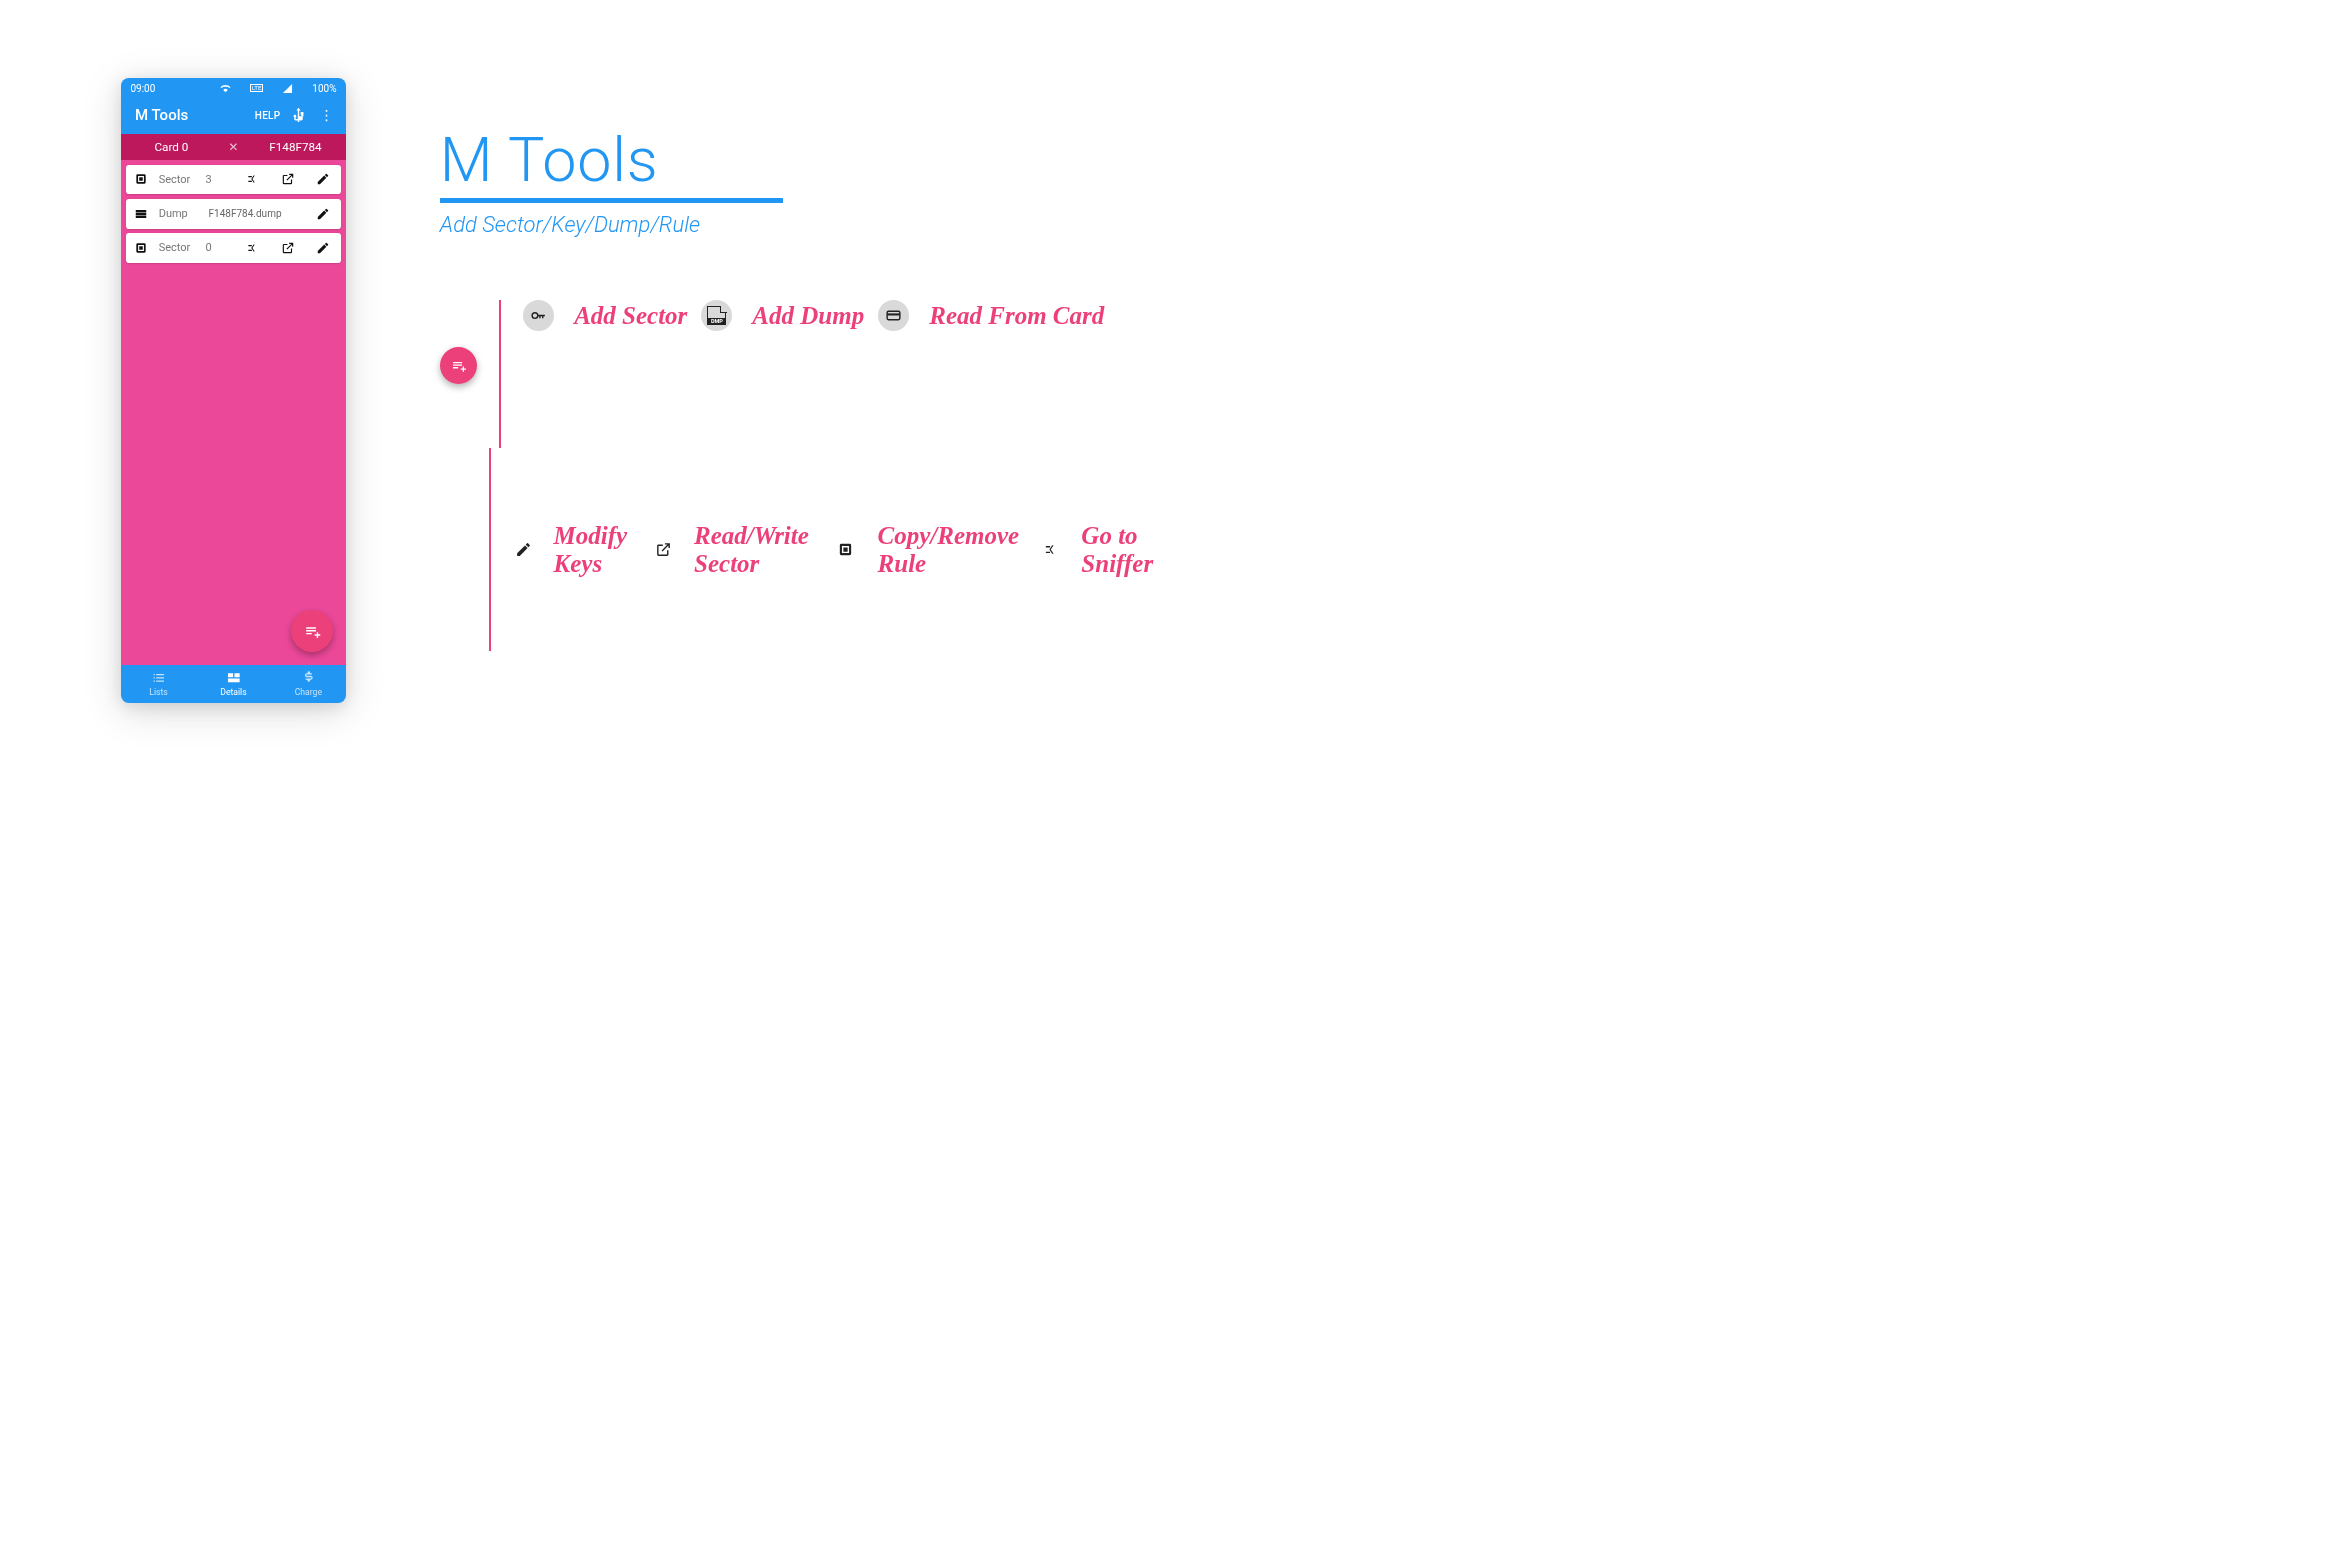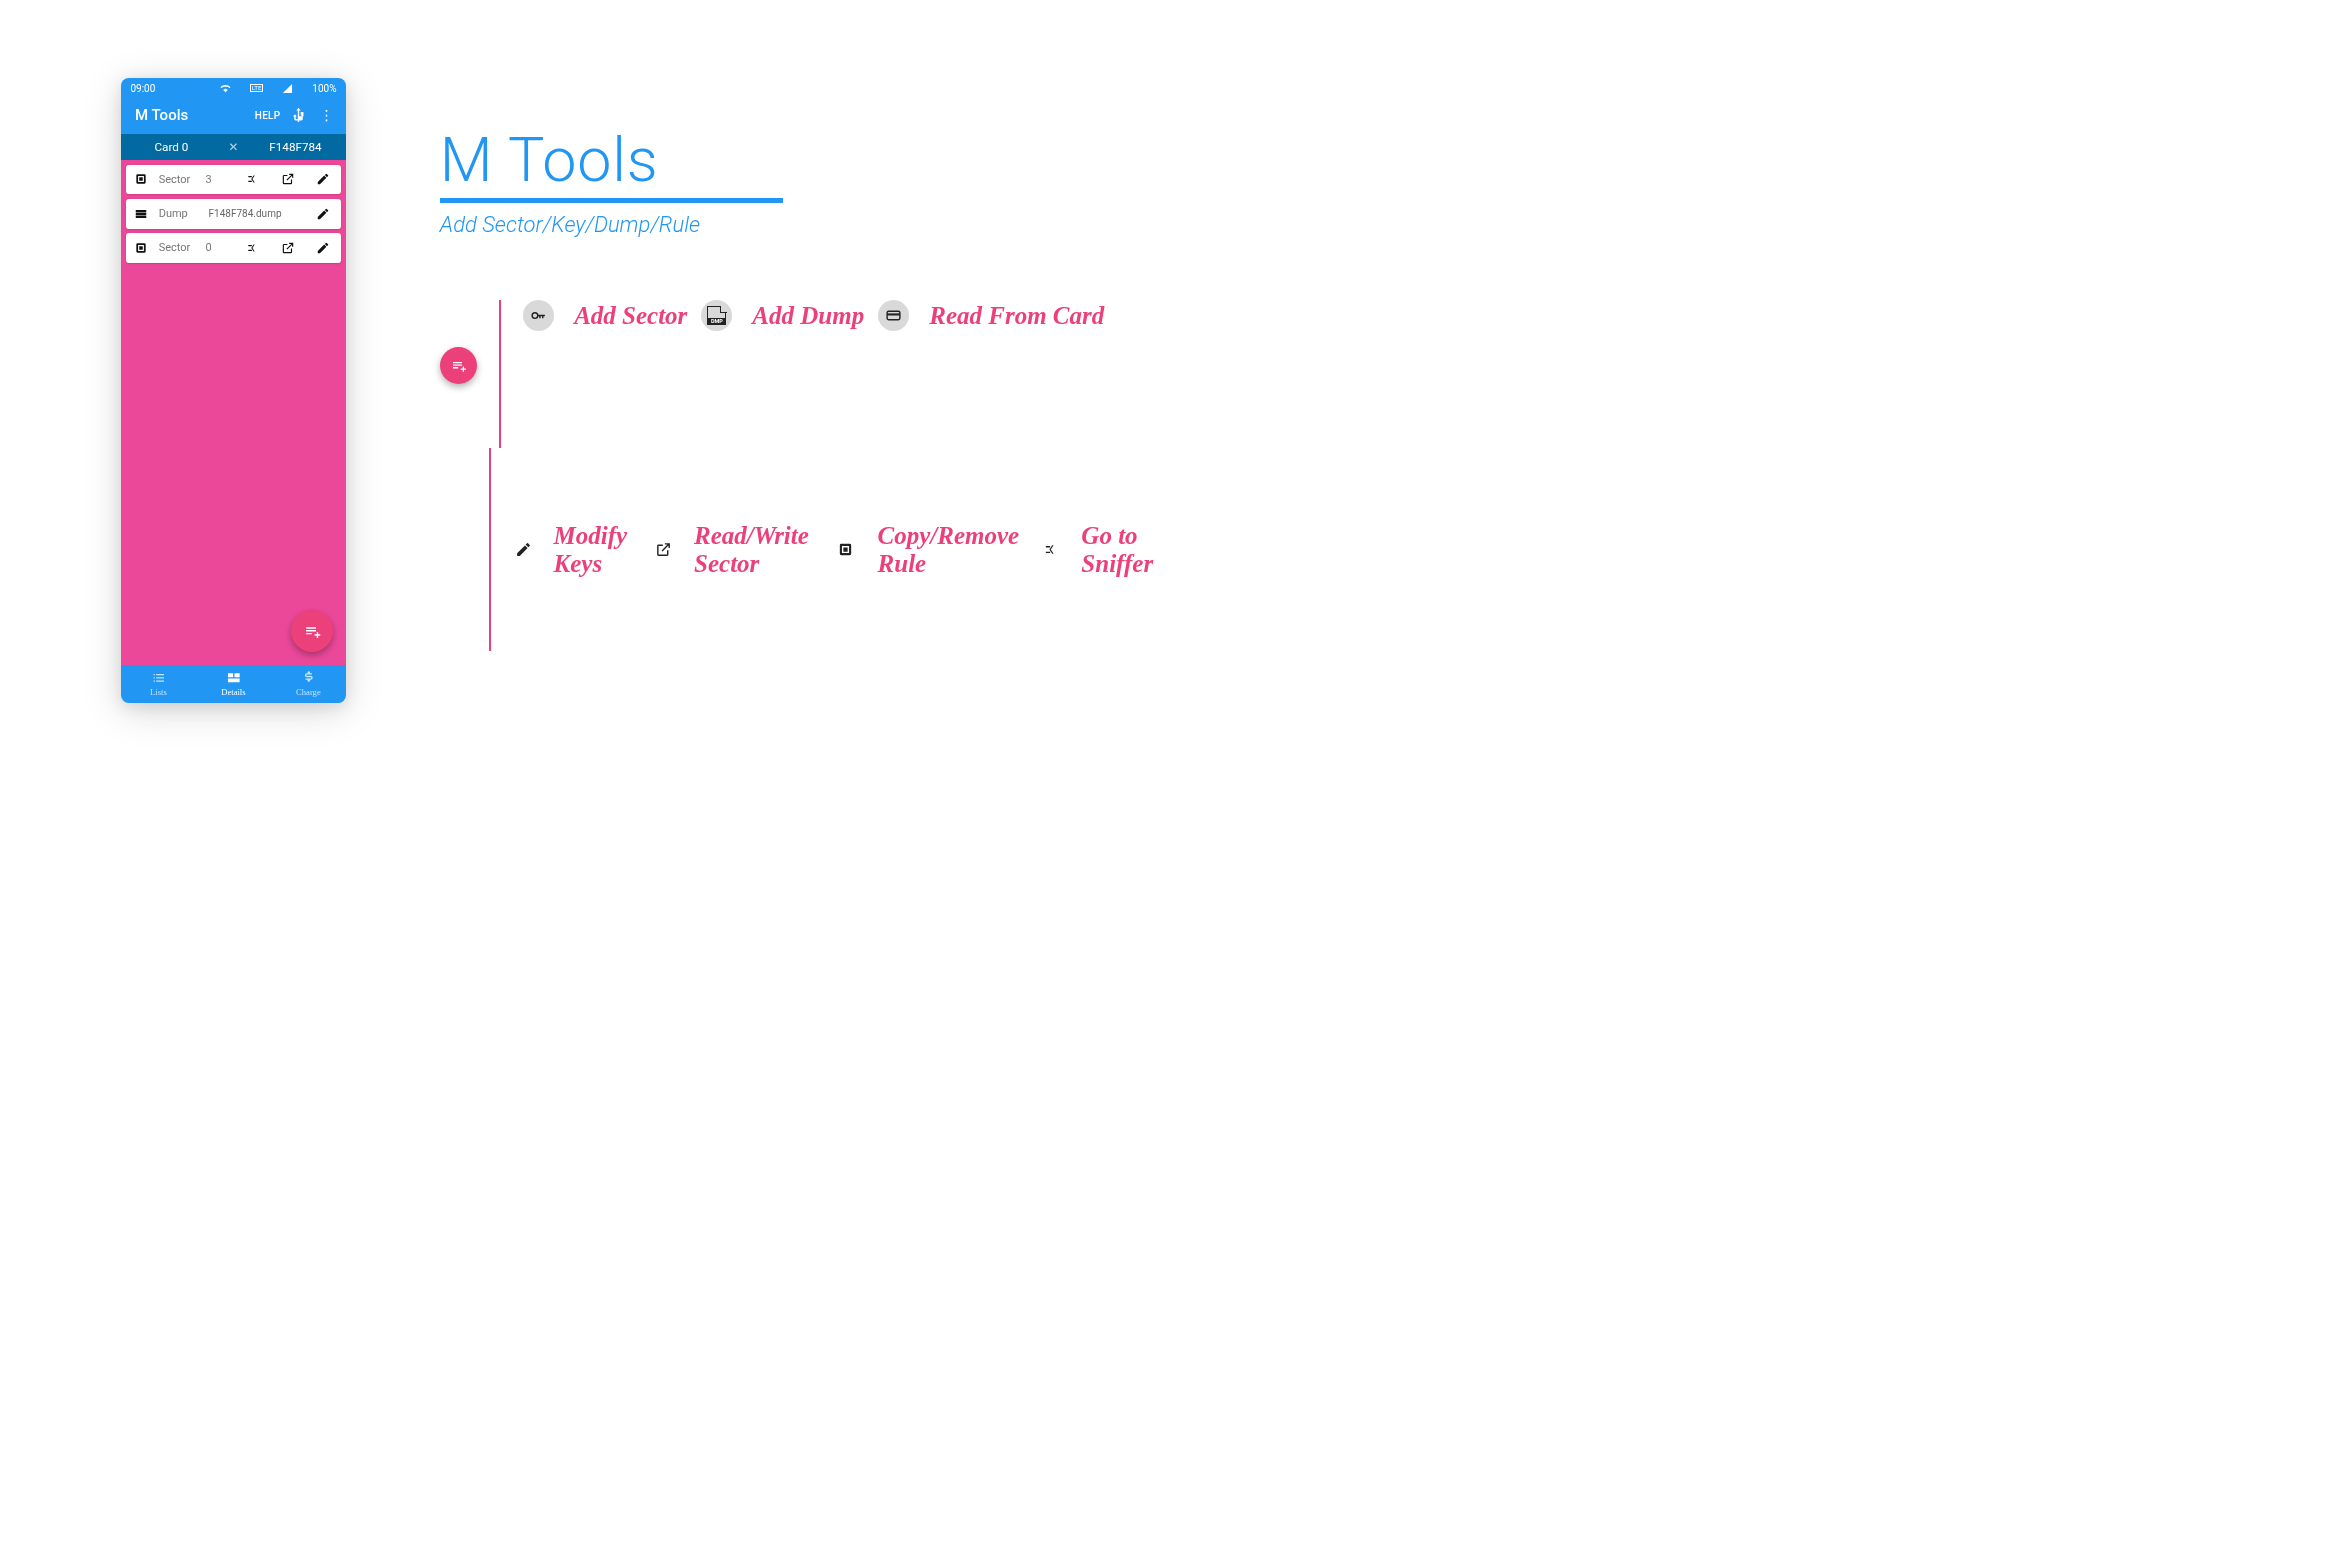--- a/index.html
+++ b/index.html
@@ -47,21 +47,21 @@
     padding: 7.8px 9.4px 9.4px 14px;
     gap: 9.4px;
   }
   .app-title { font-size: 15px; font-weight: 500; flex: 1; }
   .help-label { font-size: 10px; font-weight: 500; letter-spacing: 0.3px; }
   .app-bar-icon { width: 17px; height: 17px; display:flex; align-items:center; justify-content:center; }
   .app-bar-icon svg { width: 17px; height: 17px; fill: #fff; }
   .overflow-dots { font-size: 14px; padding: 0 3.1px; }
 
   .sub-bar {
-    background: #0369a1;
+    background: #be185d;
     color: #fff;
     display: flex;
     align-items: center;
     font-size: 11.7px;
     padding: 6.2px 0;
   }
   .sub-left  { flex: 1; text-align: center; }
   .sub-mid   { width: 23.4px; text-align: center; opacity: 0.7; }
   .sub-right { flex: 1; text-align: center; }
 
@@ -112,21 +112,20 @@
     display: flex;
     padding: 4.7px 0 6.2px 0;
   }
   .nav-item {
     flex:1;
     display:flex;
     flex-direction:column;
     align-items:center;
     gap:1.6px;
     font-size:8.6px;
-    font-family:Liberation Serif, serif;
   }
   .nav-item.active { color:#fff; }
   .nav-item svg { width:15.6px; height:15.6px; fill: currentColor; }
 
   
   .explainer {
     display: flex;
     flex-direction: column;
   }
   .brand-title {

